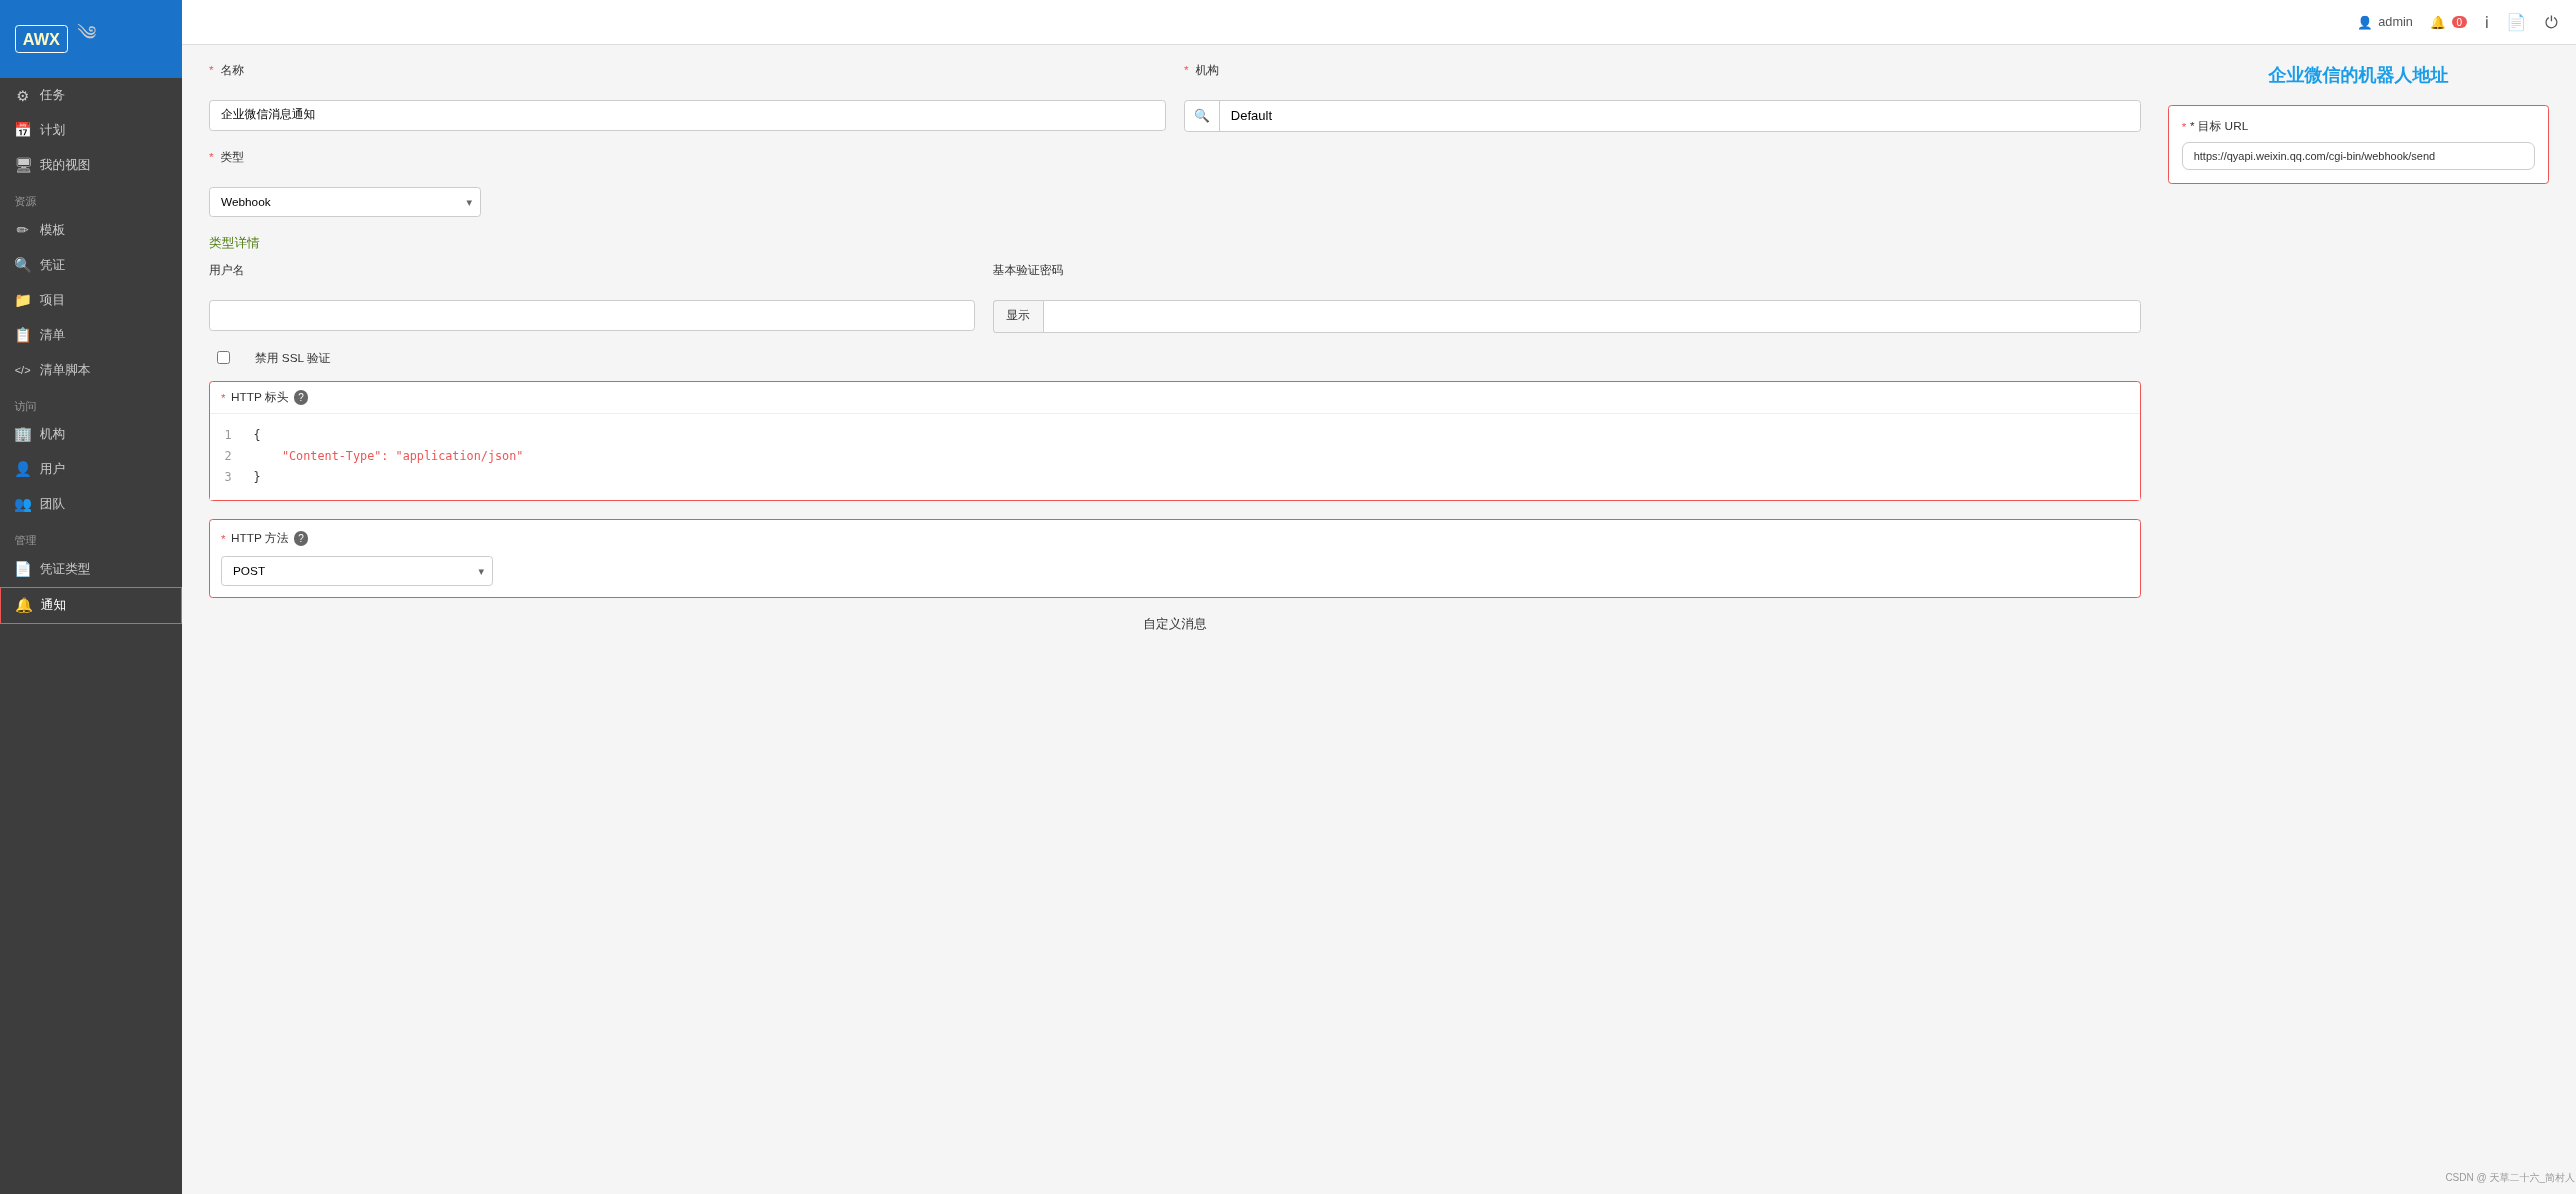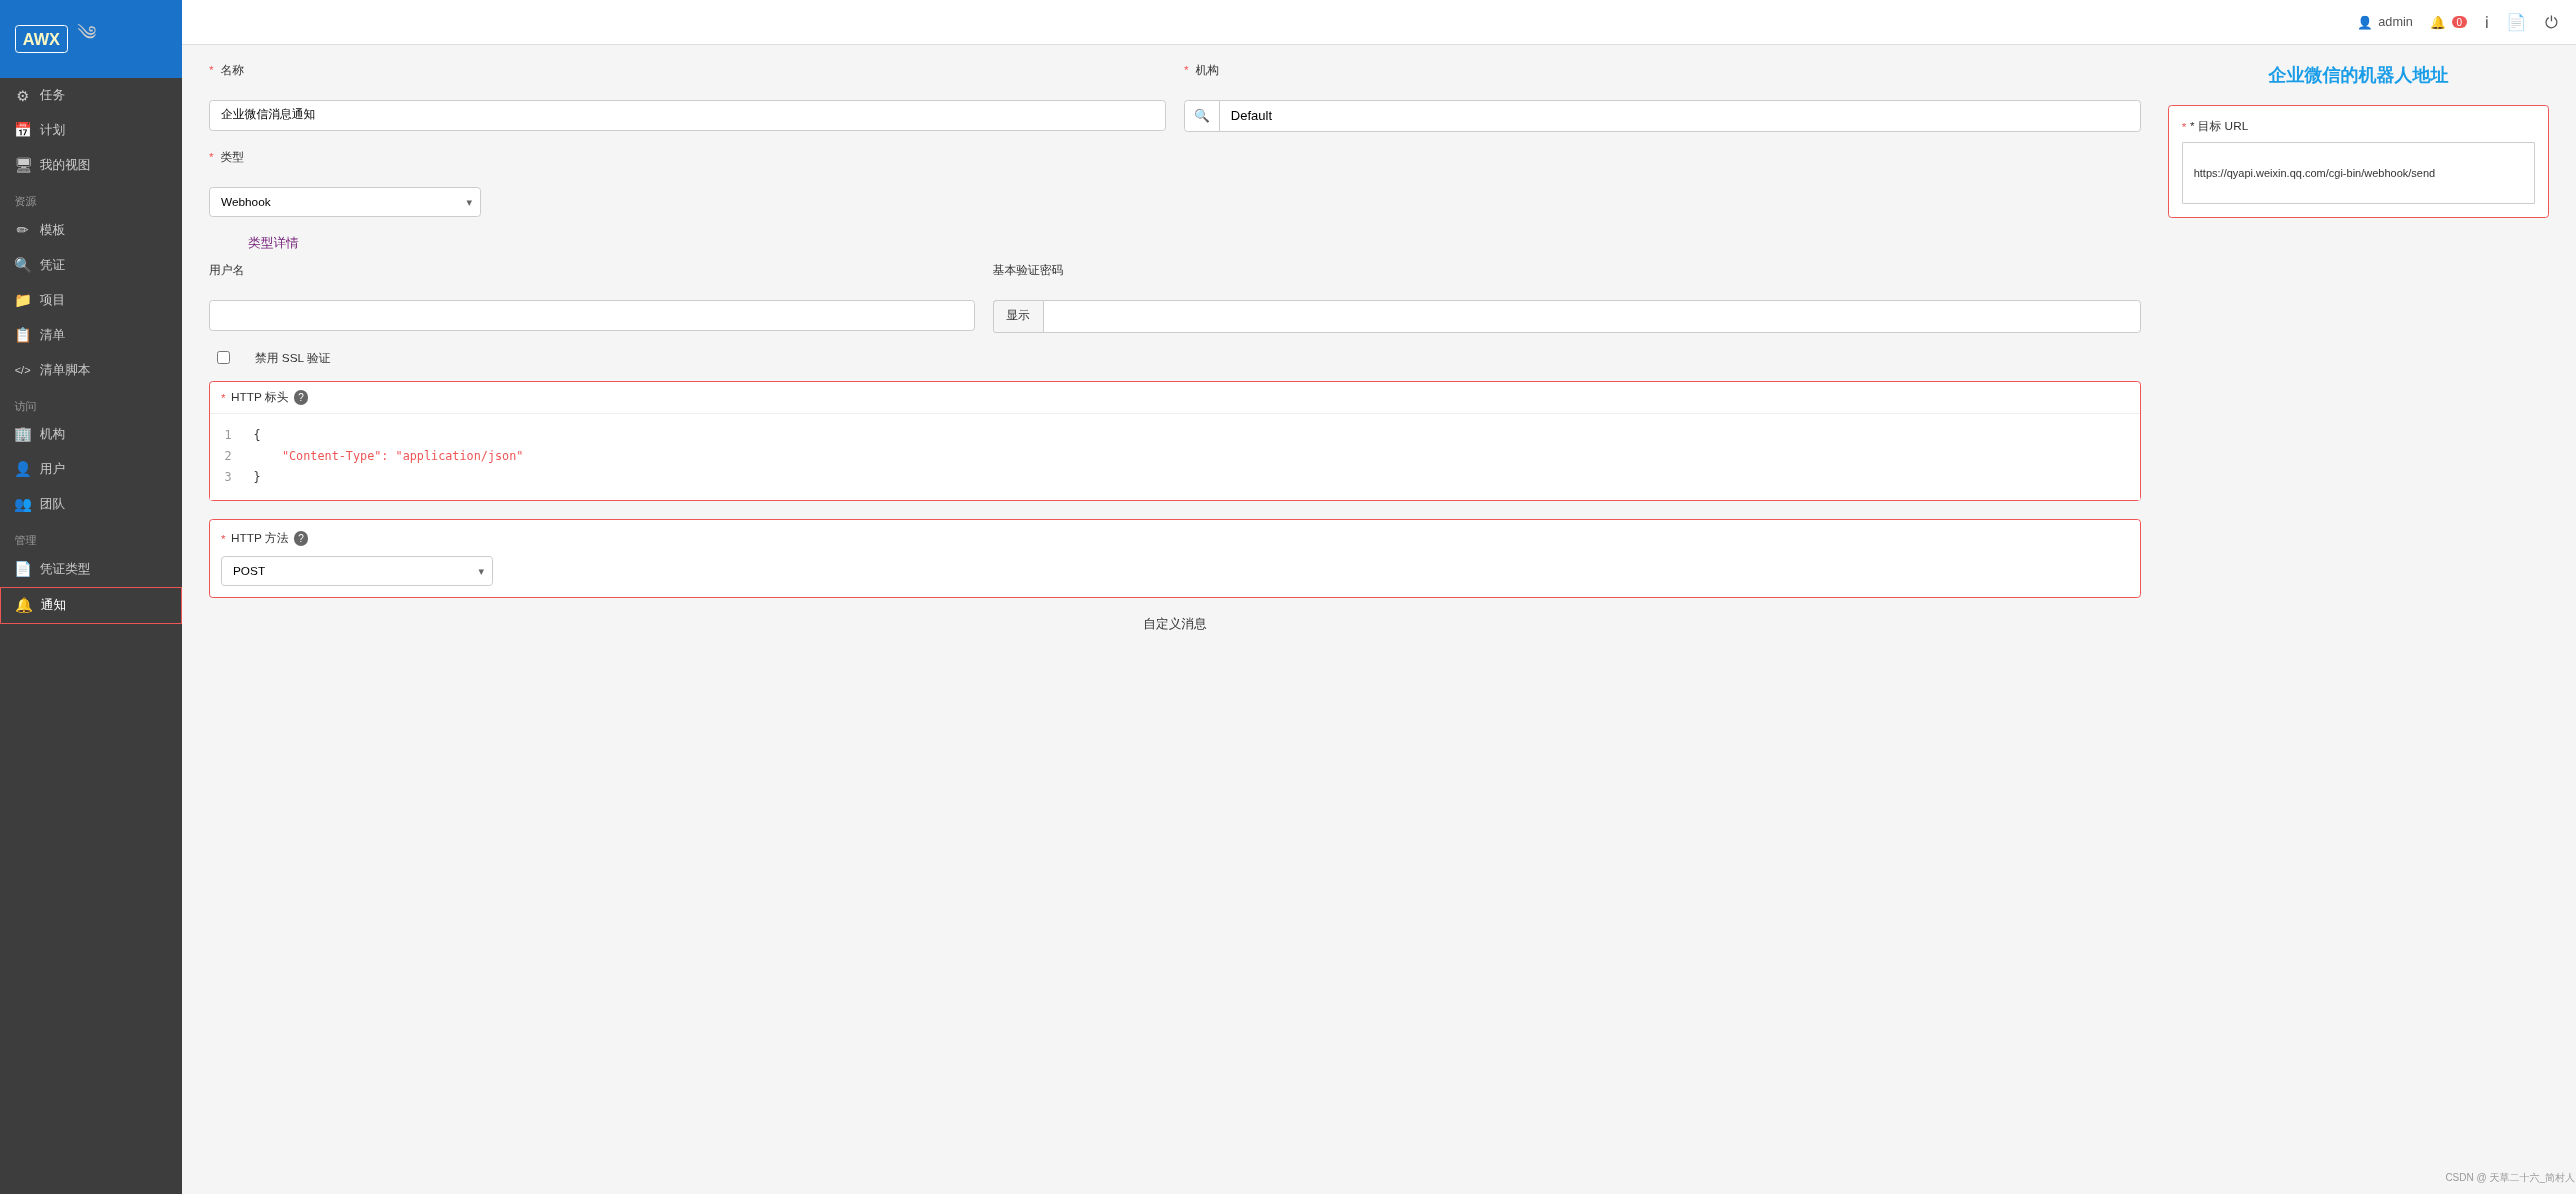--- a/index.html
+++ b/index.html
@@ -189,23 +189,22 @@
       right: 9px;
       top: 50%;
       transform: translateY(-50%);
       pointer-events: none;
       color: #666;
       font-size: 11px;
     }
 
     .section-title {
       font-size: 12.7px;
-      color: #701a75;
+      color: #4d7c0f;
       margin-bottom: 11px;
-      margin-left: 39px;
     }
 
     
     .code-editor-box {
       border: 1.8px solid #e55;
       border-radius: 3.6px;
       background: white;
       margin-bottom: 18px;
     }
     .code-editor-header {
@@ -285,22 +284,22 @@
       font-size: 11.8px;
       color: #333;
       margin-bottom: 7.3px;
       display: flex;
       align-items: center;
       gap: 3.6px;
     }
     .target-url-input {
       width: 100%;
       border: 0.9px solid #ccc;
-      border-radius: 1px;
-      padding: 24px 11px;
+      border-radius: 7px;
+      padding: 7px 11px;
       font-size: 11px;
       outline: none;
       color: #333;
     }
 
     .help-icon {
       display: inline-flex;
       align-items: center;
       justify-content: center;
       width: 14.5px;

